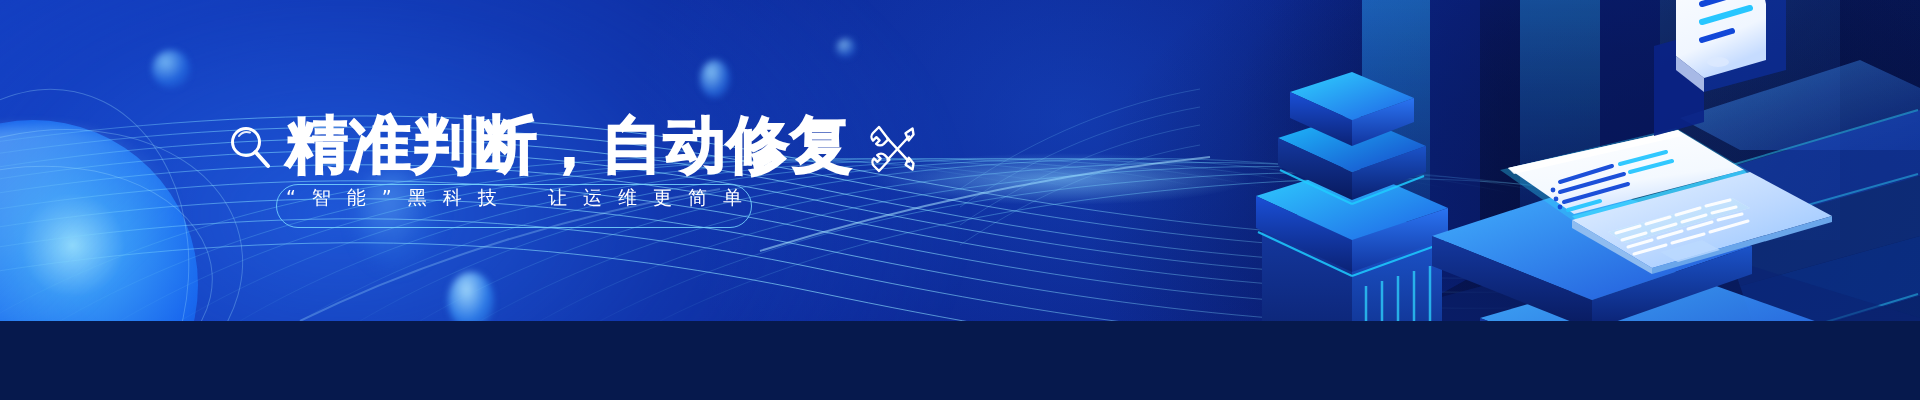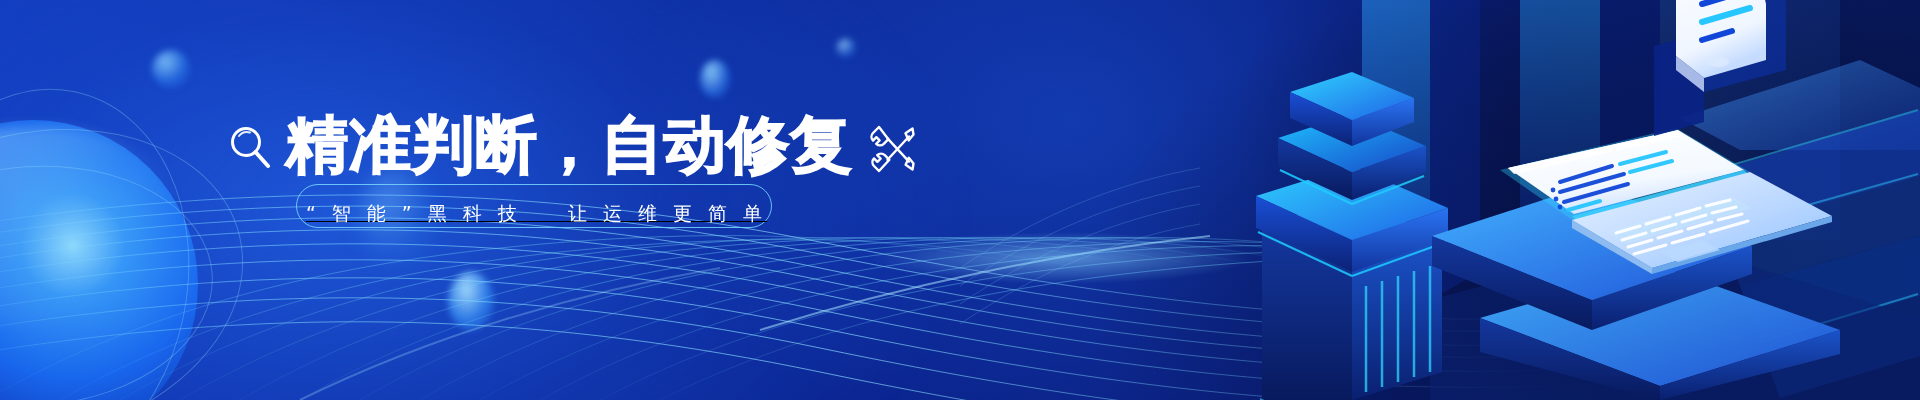--- a/index.html
+++ b/index.html
@@ -1,21 +1,21 @@
 <!DOCTYPE html>
 <html><head>
 <meta charset="utf-8">
 <title>Banner</title>
 <style>
   html,body{margin:0;padding:0;background:#06194d;}
   body{font-family:"Liberation Sans","DejaVu Sans",sans-serif;}
 
   #banner{
     position:relative;
-    width:1920px;height:400px;
+    width:1920px;height:321px;
     overflow:hidden;
     background:#4c1d95;
   }
 
   
   .bg-base{
     position:absolute;inset:0;
     background:
       linear-gradient(115deg,#123bbd 0%,#0e2fa6 22%,#0b2490 48%,#0a1f7e 68%,#081a63 86%,#06154f 100%);
   }
@@ -76,26 +76,26 @@
     color:#ffffff;
     letter-spacing:1px;
     white-space:nowrap;
     -webkit-text-stroke:1.6px #ffffff;
     text-shadow:0 0 1px rgba(255,255,255,.9);
   }
   .wrench{width:50px;height:52px;flex:0 0 auto;margin-top:8px;}
 
   
   .pill{
-    position:absolute;left:296px;top:184px;
+    position:absolute;left:276px;top:184px;
     width:476px;height:44px;
     border:1px solid rgba(120,215,255,.85);
     border-radius:24px;
     box-sizing:border-box;
-    display:flex;align-items:flex-end;justify-content:center;text-decoration:underline;
+    display:flex;align-items:flex-start;justify-content:center;
   }
   .pill-text{
     font-family:"DejaVu Sans","Liberation Sans",sans-serif;
     font-size:19px;color:#ffffff;letter-spacing:5px;
     white-space:nowrap;text-indent:5px;
   }
 
   
   .iso{position:absolute;right:0;top:0;width:960px;height:400px;}
   .iso svg{display:block;}

